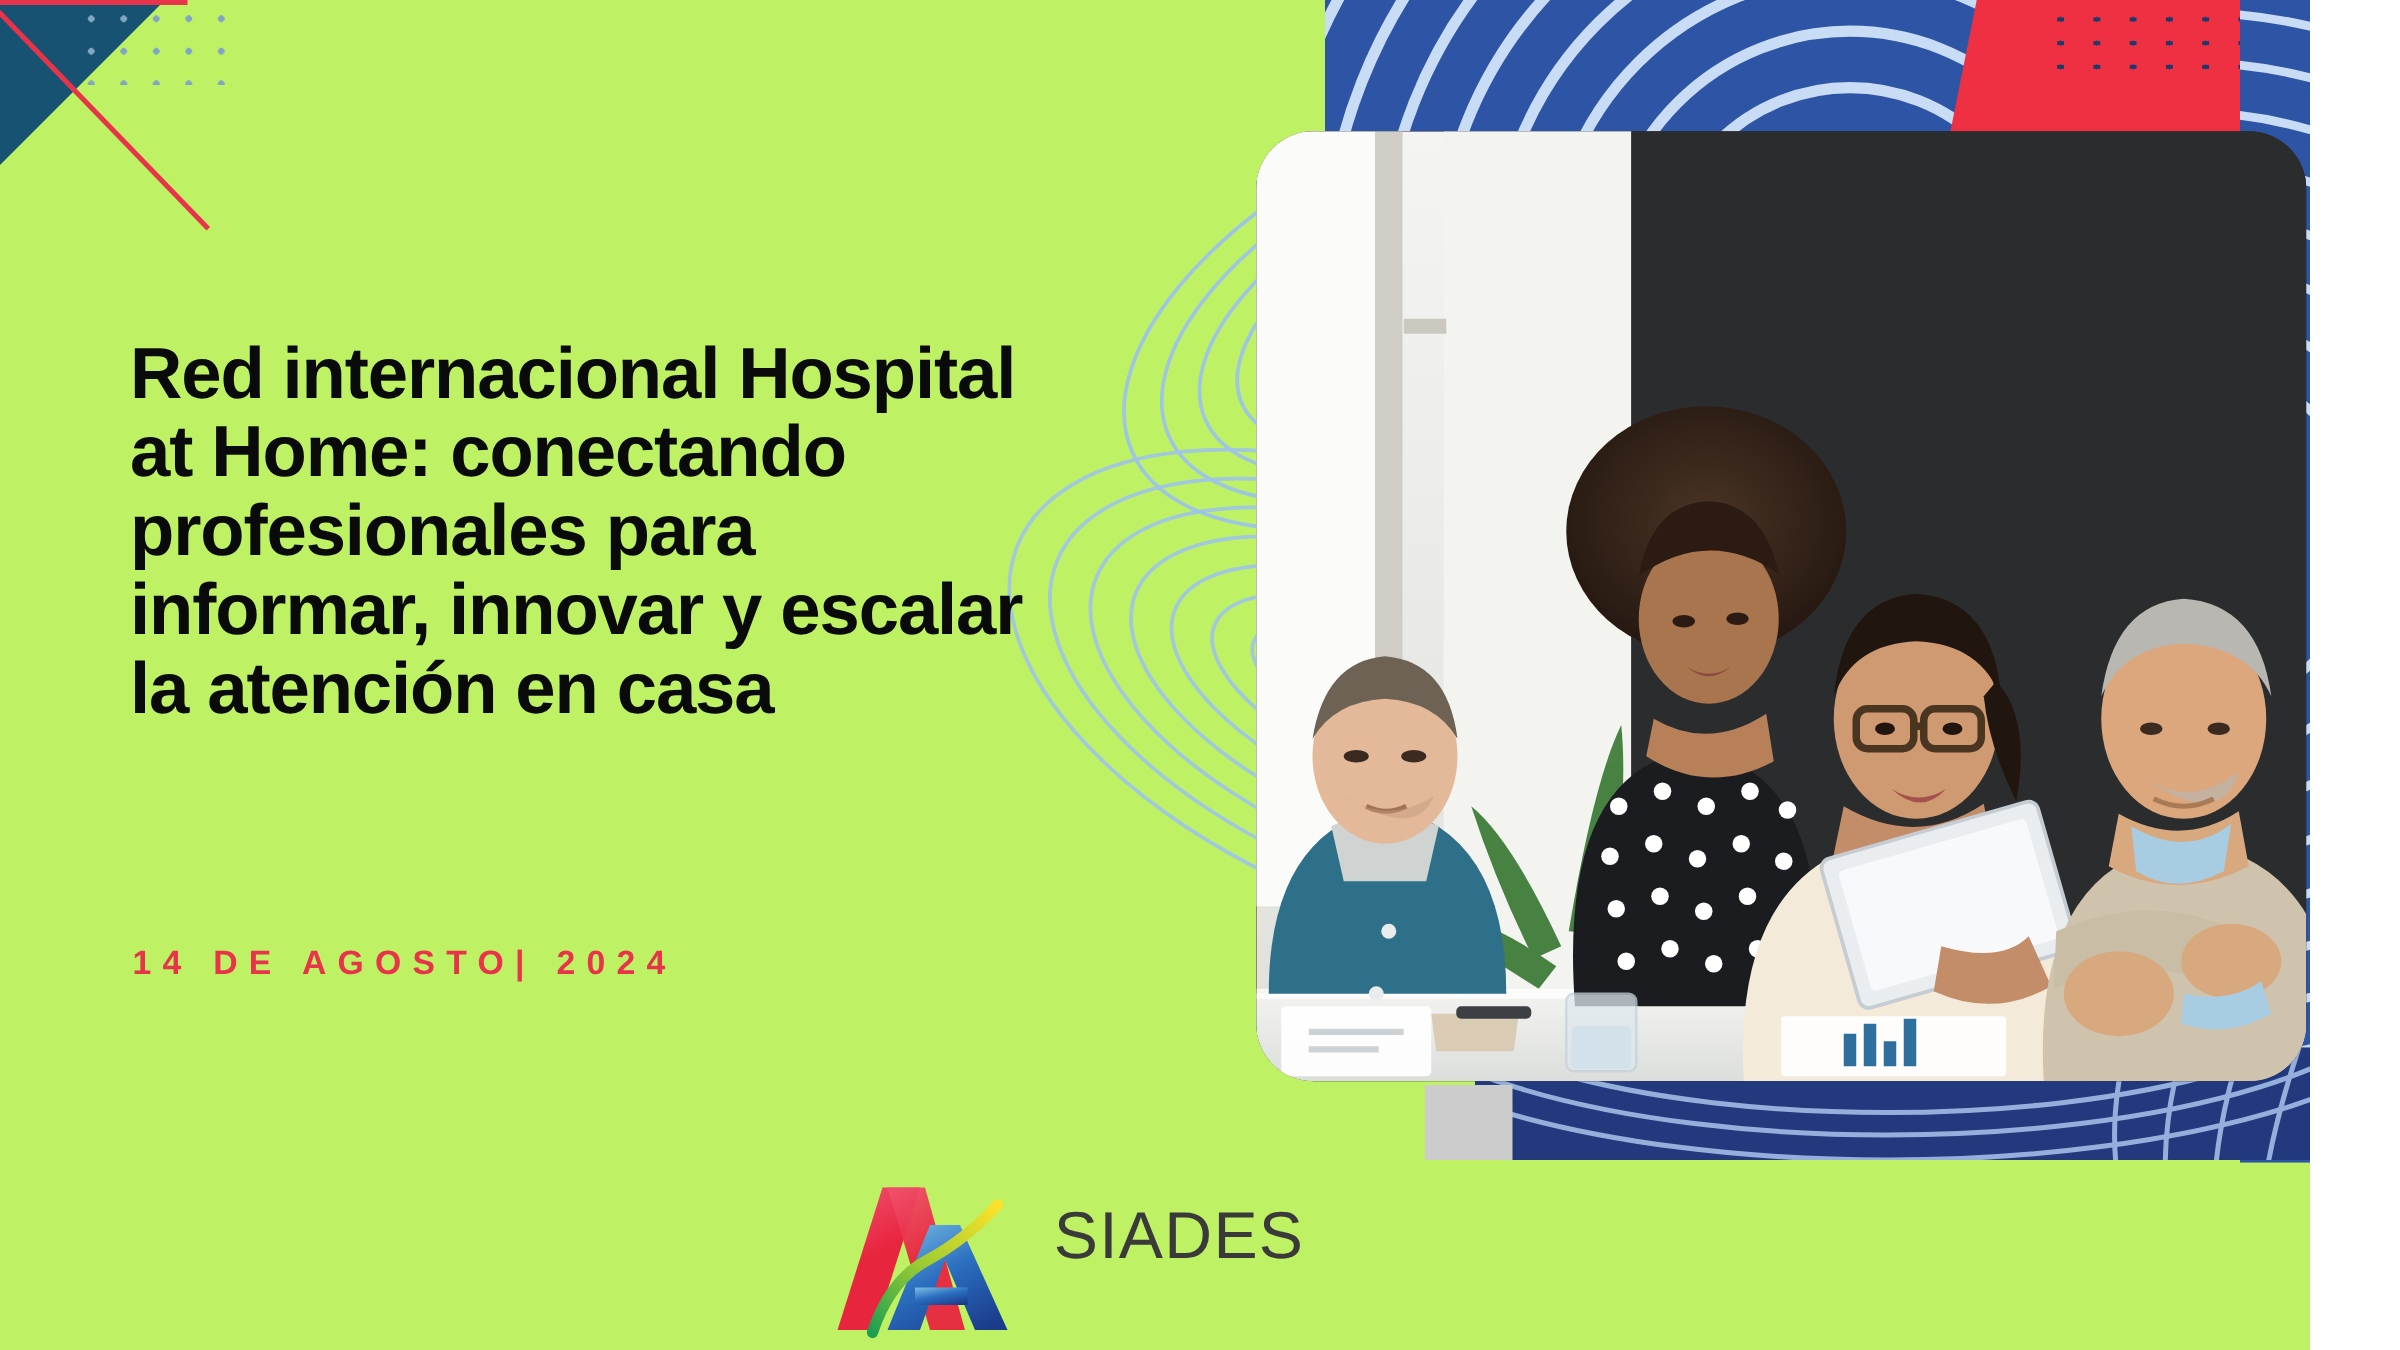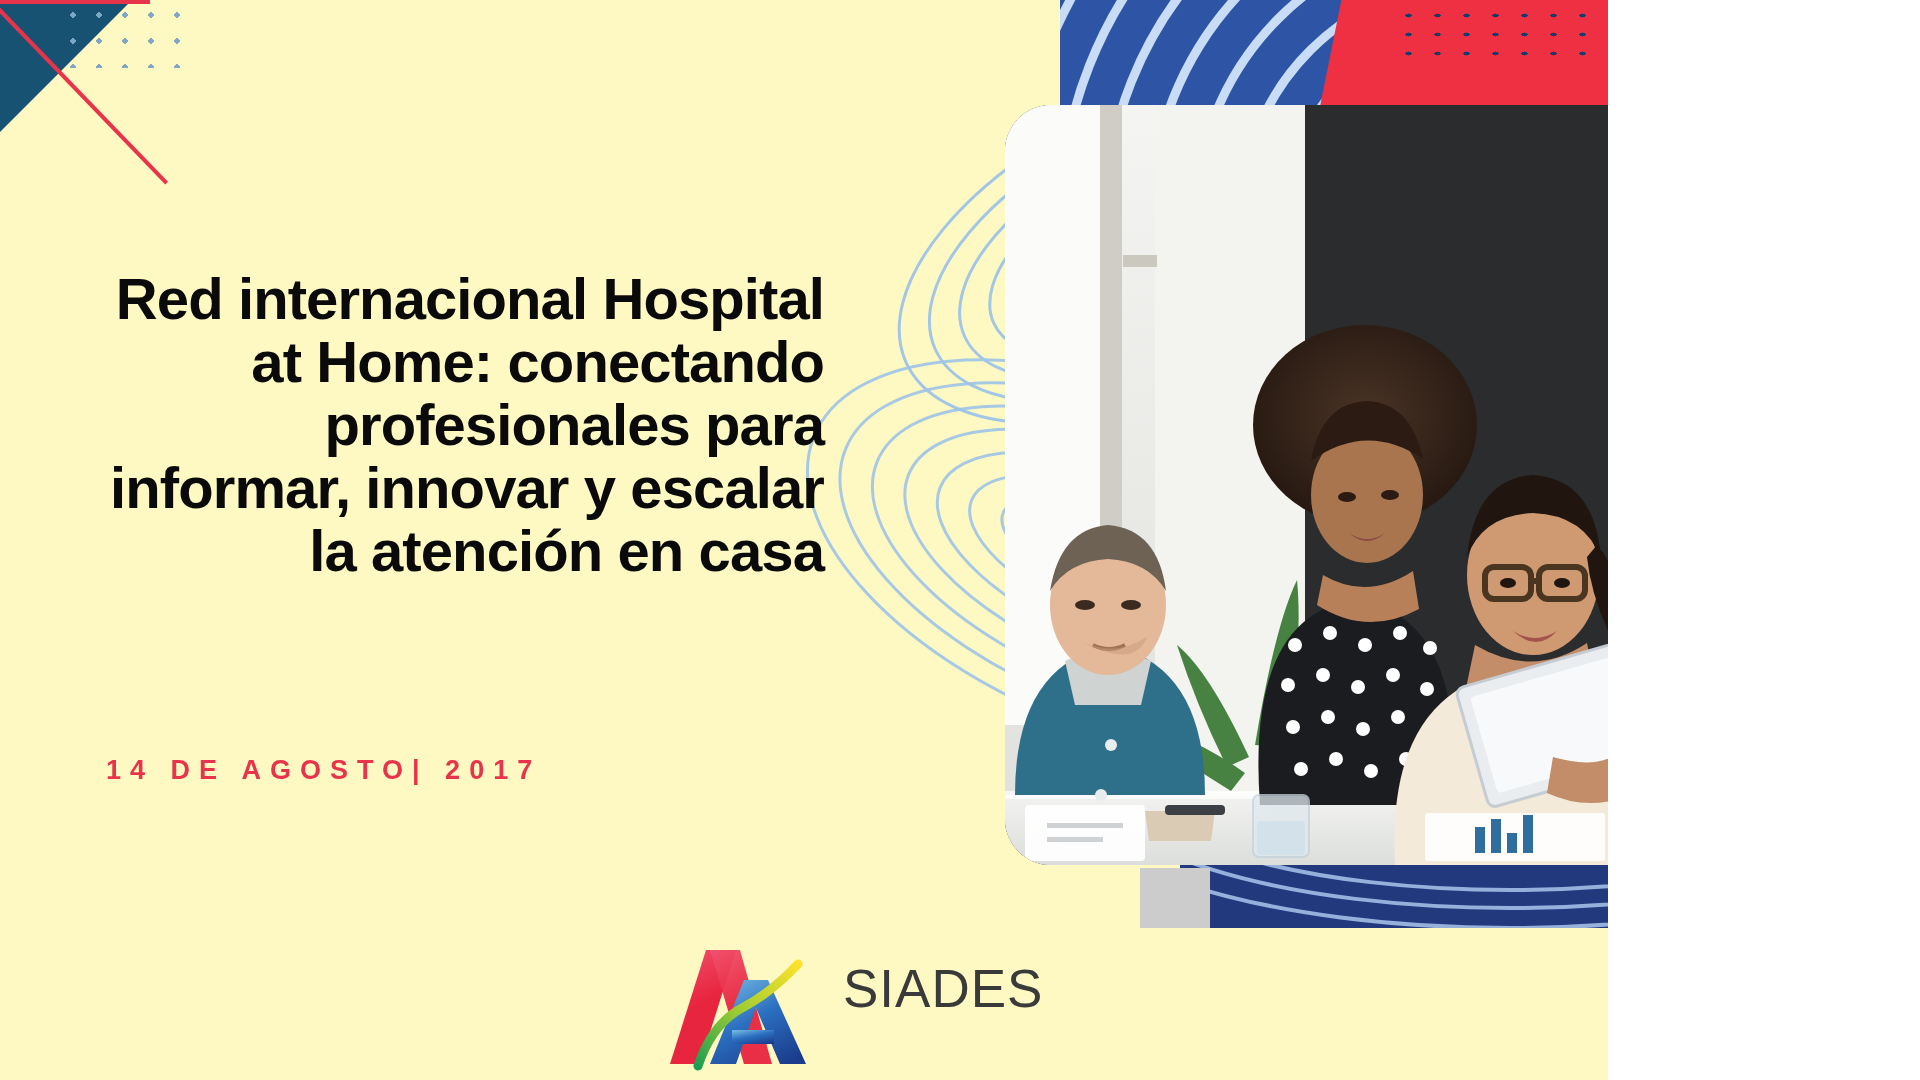--- a/index.html
+++ b/index.html
@@ -3,21 +3,21 @@
 <meta charset="utf-8">
 <style>
   html,body{margin:0;padding:0;}
   body{
     width:1920px;height:1080px;
     background:#ffffff;
     font-family:"Liberation Sans", sans-serif;
     overflow:hidden;
     position:relative;
   }
-  .stage{position:absolute;inset:0;width:1608px;height:1080px;overflow:hidden;background:#fef9c3;text-align:right;}
+  .stage{position:absolute;inset:0;width:1848px;height:1080px;overflow:hidden;background:#bef264;}
 
   
   .tl-triangle{
     position:absolute;left:0;top:0;width:132px;height:132px;
     background:#175272;
     clip-path:polygon(0 0, 100% 0, 0 100%);
   }
   
   .tl-redline{
     position:absolute;left:-14px;top:-6px;width:260px;height:4px;
@@ -328,21 +328,21 @@
           <rect x="470" y="722" width="10" height="26"></rect>
             <rect x="486" y="714" width="10" height="34"></rect>
           <rect x="502" y="728" width="10" height="20"></rect>
             <rect x="518" y="710" width="10" height="38"></rect>
         </g>
       </g>
     </svg>
   </div>
 
   <div class="headline">Red internacional Hospital at Home: conectando profesionales para informar, innovar y escalar la atención en casa</div>
-  <div class="dateline">14 DE AGOSTO| 2017</div>
+  <div class="dateline">14 DE AGOSTO| 2024</div>
 
   <div class="logo">
     <svg width="210" height="140" viewBox="0 0 210 140" style="position:absolute;left:0;top:8px;">
       <defs>
         <linearGradient id="gred" x1="0" y1="0" x2="0.3" y2="1">
           <stop offset="0%" stop-color="#F0526E"></stop>
             <stop offset="55%" stop-color="#E8253F"></stop>
           <stop offset="100%" stop-color="#E8253F"></stop>
         </linearGradient>
         <linearGradient id="gblue" x1="0.2" y1="0" x2="0.8" y2="1">

